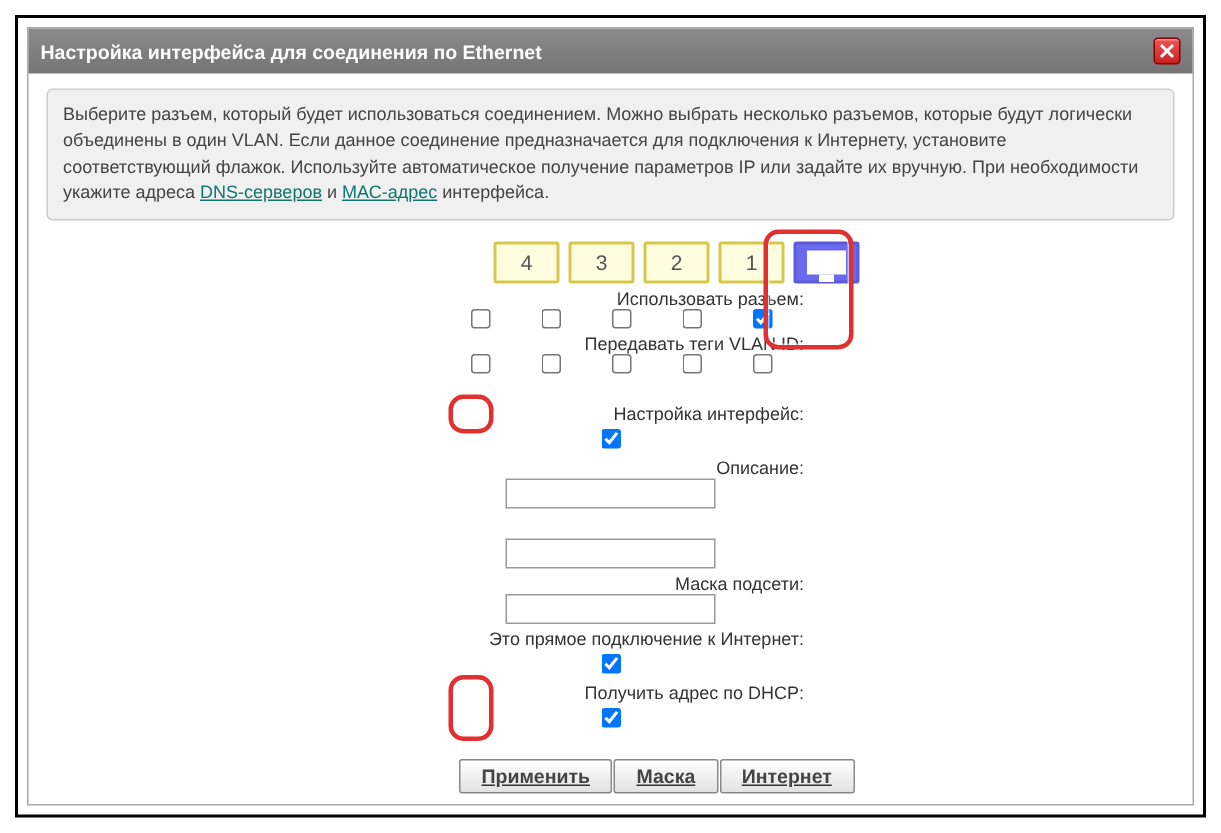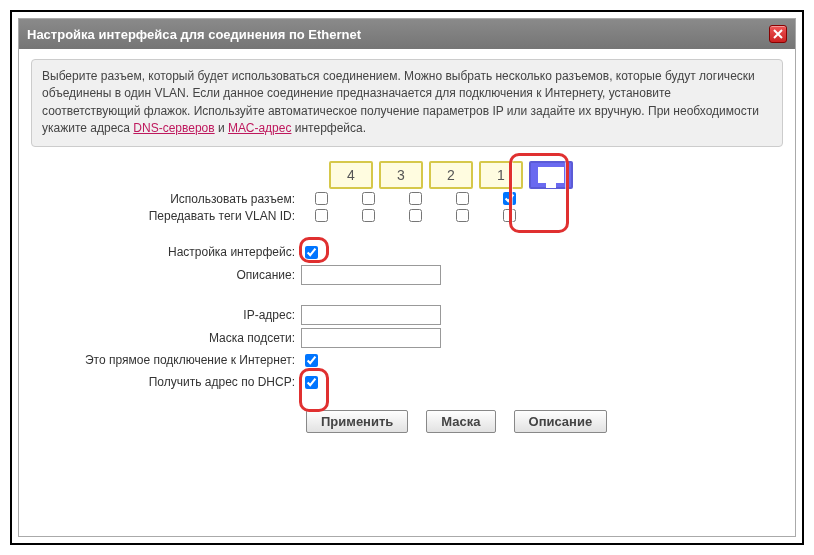--- a/index.html
+++ b/index.html
@@ -51,21 +51,21 @@
   }
   .intro {
     background: #f0f0f0;
     border: 1px solid #ccc;
     border-radius: 4px;
     padding: 8px 10px;
     line-height: 1.45;
     color: #444;
     margin-bottom: 14px;
   }
-  .intro a { color: #be185d; }
+  .intro a { color: #0f766e; }
 
   .ports-row {
     display: flex;
     justify-content: flex-end;
     gap: 6px;
     padding-right: 210px;
     margin-bottom: 2px;
   }
   .port {
     width: 44px;
@@ -100,20 +100,21 @@
     transform: translateX(-50%);
     width: 10px;
     height: 5px;
     background: #fff;
   }
 
   .form-row {
     display: flex;
     align-items: center;
     margin: 3px 0;
+    flex-direction: column;
   }
   .form-label {
     width: 270px;
     text-align: right;
     padding-right: 6px;
     color: #333;
   }
   .checkboxes {
     display: flex;
     gap: 34px;
@@ -125,23 +126,24 @@
     width: 140px;
     font-size: 12px;
     padding: 2px 4px;
     border: 1px solid #999;
   }
   .txt-input.vlan { width: 140px; }
   .txt-input.desc { width: 140px; }
 
   .buttons {
     display: flex;
-    gap: 18px;
+    gap: 1px;
     margin-left: 275px;
     margin-top: 18px;
+    text-decoration: underline;
   }
   .btn {
     font-family: inherit;
     font-size: 13px;
     font-weight: bold;
     color: #444;
     padding: 3px 14px;
     background: linear-gradient(#fefefe, #e2e2e2);
     border: 1px solid #888;
     border-radius: 2px;
@@ -231,21 +233,20 @@
 
         <div class="form-row">
           <div class="form-label">Описание:</div>
           <input class="txt-input desc" type="text" value="" style="">
         </div>
 
 
         <div class="spacer"></div>
 
         <div class="form-row">
-          <div class="form-label">IP-адрес:</div>
           <input class="txt-input" type="text" value="" style="">
         </div>
 
         <div class="form-row">
           <div class="form-label">Маска подсети:</div>
           <input class="txt-input" type="text" value="" style="">
         </div>
 
         <div class="form-row">
           <div class="form-label">Это прямое подключение к Интернет:</div>
@@ -254,19 +255,19 @@
 
         <div class="form-row rel">
           <div class="form-label">Получить адрес по DHCP:</div>
           <input type="checkbox" checked="" style="">
           <div class="highlight" style="left:268px; top:-5px; width:30px; height:44px;"></div>
         </div>
 
         <div class="buttons">
           <button class="btn">Применить</button>
           <button class="btn">Маска</button>
-          <button class="btn">Описание</button>
+          <button class="btn">Интернет</button>
         </div>
 
       </div>
     </div>
   </div>
 </div>
 
 </body></html>

